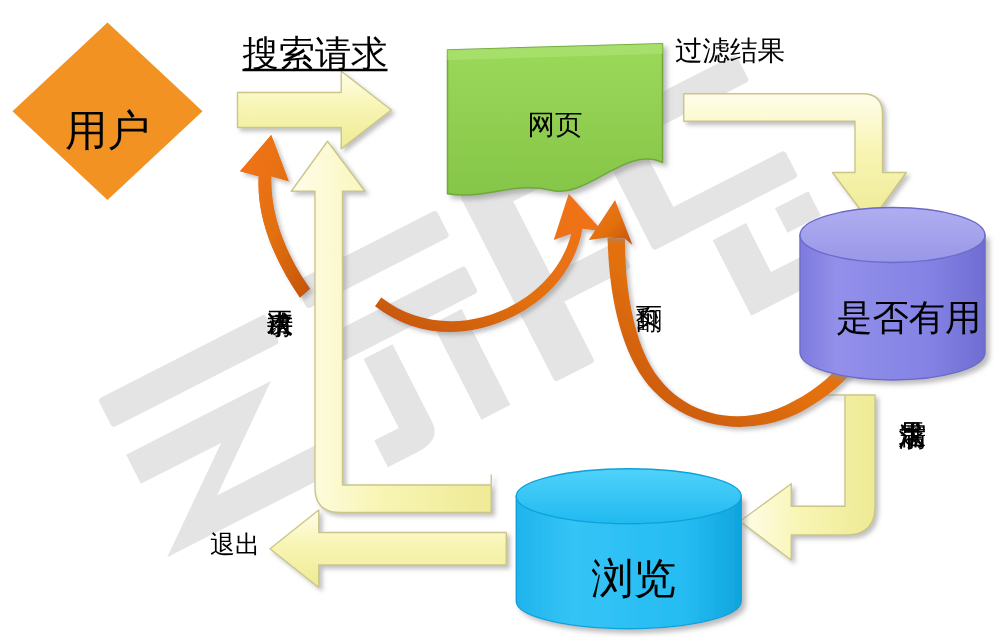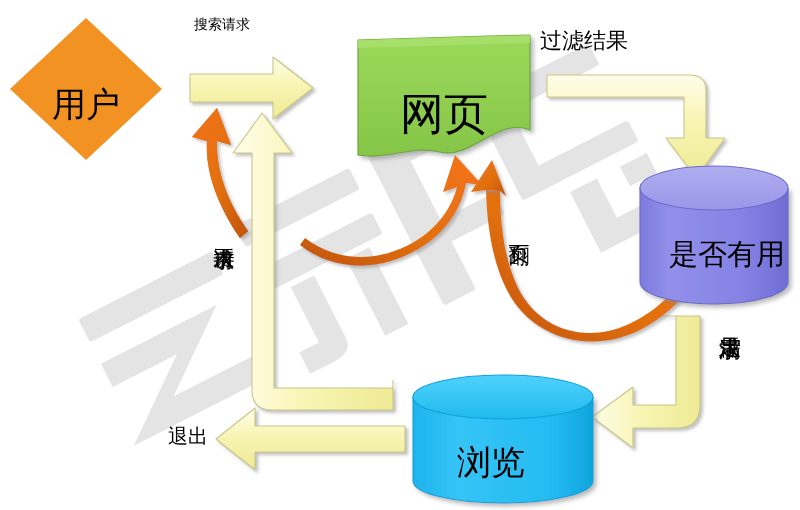--- a/index.html
+++ b/index.html
@@ -209,27 +209,27 @@
     </g>
 
     <g>
       <path d="M 413 397 L 413 481 A 90 22 0 0 0 593 481 L 593 397 Z" fill="url(#blueBody)" stroke="#0fa0da" stroke-width="1.1" filter="url(#sh2)"></path>
       <ellipse cx="503" cy="397" rx="90" ry="22" fill="url(#blueTop)" stroke="#0fa0da" stroke-width="1.1"></ellipse>
     </g>
   </svg>
 
   <div class="node-text" style="left:10px; top:62px; width:152px; font-size:34px;">用户</div>
 
-  <div class="node-text" style="left:358px; top:65px; width:172px; font-size:44px;">网页</div>
+  <div class="node-text" style="left:358px; top:65px; width:172px; font-size:22px;">网页</div>
 
   <div class="node-text" style="left:640px; top:215px; width:174px; font-size:29px;">是否有用</div>
 
-  <div class="node-text" style="left:401px; top:420px; width:180px; font-size:34px;">浏览</div>
-
-  <div class="label" style="left:194px; top:18px; font-size:14px;">搜索请求</div>
+  <div class="node-text" style="left:417px; top:420px; width:180px; font-size:34px;">浏览</div>
+
+  <div class="label" style="left:194px; top:30px; font-size:29px;text-decoration:underline;">搜索请求</div>
 
   <div class="label" style="left:540px; top:30px; font-size:22px;text-align:center;">过滤结果</div>
 
   <div class="label vert" style="left:719px; top:320px; height:120px; font-size:22px;">满足需求</div>
 
   <div class="label" style="left:168px; top:426px; font-size:20px;">退出</div>
 
   <div class="label vert" style="left:213px; top:232px; height:128px; font-size:21px;">再次请求</div>
 
   <div class="label vert" style="left:508px; top:228px; height:60px; font-size:21px;">翻页</div>

